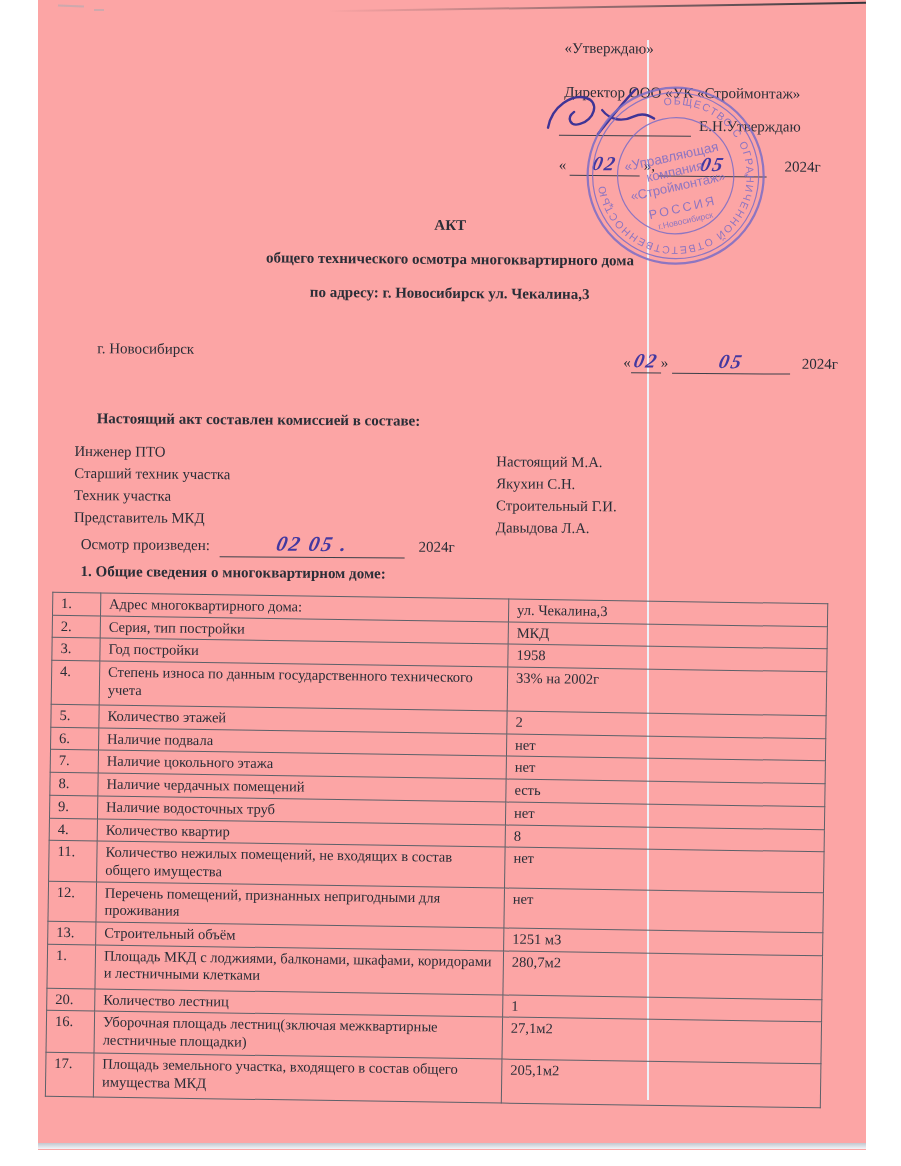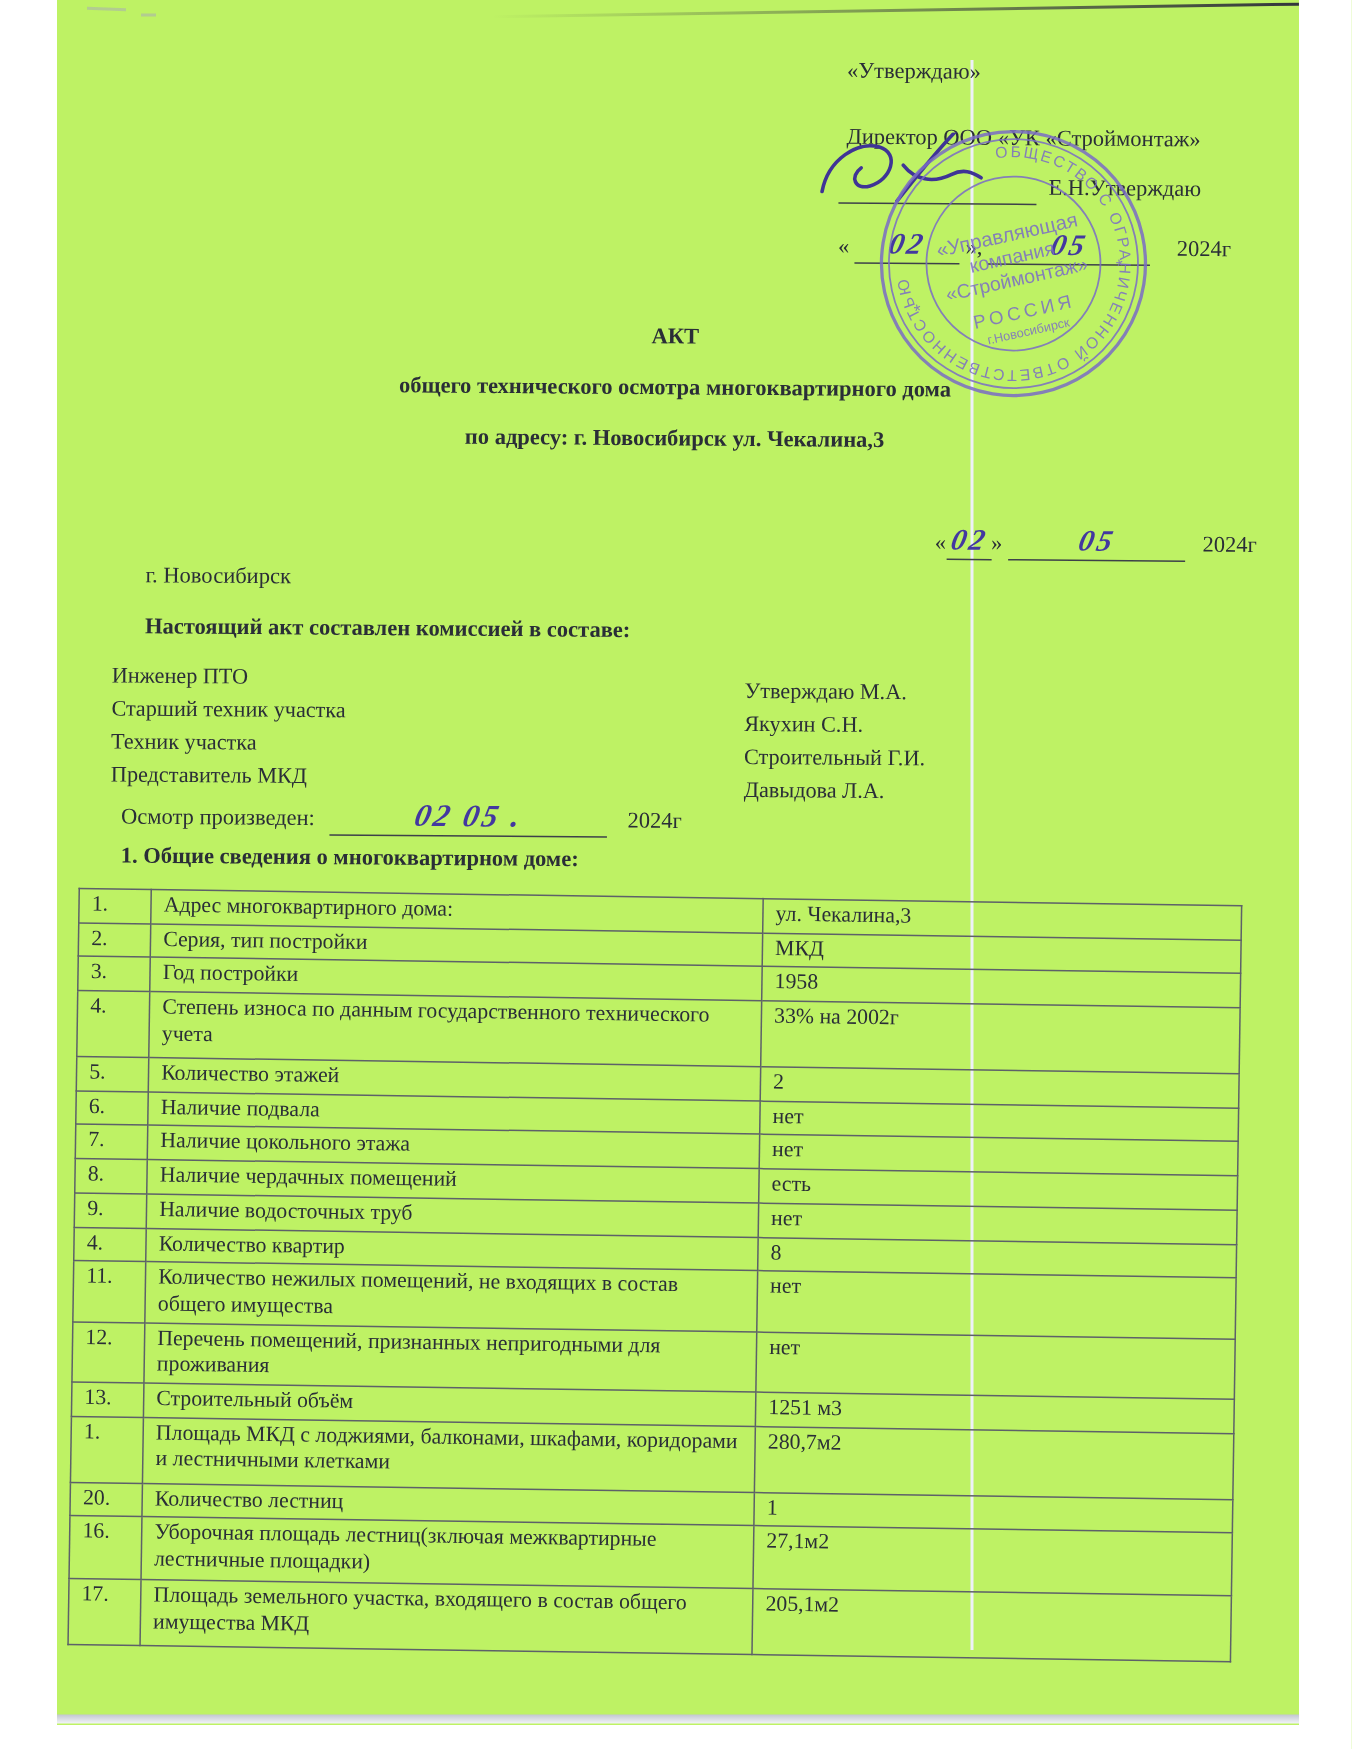--- a/index.html
+++ b/index.html
@@ -1,17 +1,17 @@
 <!DOCTYPE html>
 <html><head>
 <meta charset="utf-8">
 <style>
   html,body{margin:0;padding:0;background:#ffffff;width:901px;height:1166px;overflow:hidden;
     font-family:"Liberation Serif", serif;color:#2a2e37;}
-  .page{position:absolute;left:38px;top:0;width:828px;height:1150px;background:#bef264;}
+  .page{position:absolute;left:38px;top:0;width:828px;height:1150px;background:#fca5a5;}
   .content{position:absolute;left:0;top:0;width:828px;height:1150px;transform:rotate(0.45deg);transform-origin:40px 0;}
   .abs{position:absolute;}
   .edge-top{position:absolute;left:290px;top:6px;width:538px;height:2px;
     background:linear-gradient(to left,#33363c,rgba(51,54,60,0));transform:rotate(-0.9deg);}
   .edge-bottom{position:absolute;left:0;top:1143px;width:828px;height:6px;
     background:linear-gradient(to bottom,#c2c7cf,#f2f4f8);}
   .fold{position:absolute;left:609px;top:40px;width:2px;height:1060px;background:#eef1f8;}
   .pencil{position:absolute;border-top:2px solid #a8adb5;opacity:.55;}
   .sz15{font-size:15px;}
   .bold{font-weight:bold;}
@@ -88,36 +88,36 @@
           <text x="22" y="112" font-size="12">*</text>
           <text x="160" y="112" font-size="12">*</text>
         </g>
       </svg>
     </div>
 
     <div class="abs bold sz15" style="left:0;top:214px;width:828px;text-align:center;">АКТ</div>
     <div class="abs bold sz15" style="left:0;top:248px;width:828px;text-align:center;">общего технического осмотра многоквартирного дома</div>
     <div class="abs bold sz15" style="left:0;top:282px;width:828px;text-align:center;">по адресу: г. Новосибирск ул. Чекалина,3</div>
 
-    <div class="abs sz15" style="left:62px;top:340px;margin-top:36px;">г. Новосибирск</div>
+    <div class="abs sz15" style="left:62px;top:340px;">г. Новосибирск</div>
     <div class="abs sz15" style="left:588px;top:345px;">
       <span>«</span><span class="uline" style="width:30px;"><span class="hand">02</span></span><span>»</span>
       <span class="uline" style="width:118px;"><span class="hand">05</span></span>
       <span style="margin-left:8px;">2024г</span>
     </div>
 
     <div class="abs bold sz15" style="left:62px;top:410px;">Настоящий акт составлен комиссией в составе:</div>
     <div class="abs" style="left:40px;top:443px;font-size:14.8px;">
       <div class="commission-role">Инженер ПТО</div>
       <div class="commission-role">Старший техник участка</div>
       <div class="commission-role">Техник участка</div>
       <div class="commission-role">Представитель МКД</div>
     </div>
     <div class="abs" style="left:462px;top:450px;font-size:14.8px;">
-      <div class="commission-name">Утверждаю М.А.</div>
+      <div class="commission-name">Настоящий М.А.</div>
       <div class="commission-name">Якухин  С.Н.</div>
       <div class="commission-name">Строительный Г.И.</div>
       <div class="commission-name">Давыдова Л.А.</div>
     </div>
 
     <div class="abs sz15" style="left:47px;top:530px;">
       <span>Осмотр произведен:</span>
       <span class="uline" style="width:185px;margin-left:6px;"><span class="hand" style="font-size:21px;">02 05 .</span></span>
       <span style="margin-left:10px;">2024г</span>
     </div>

